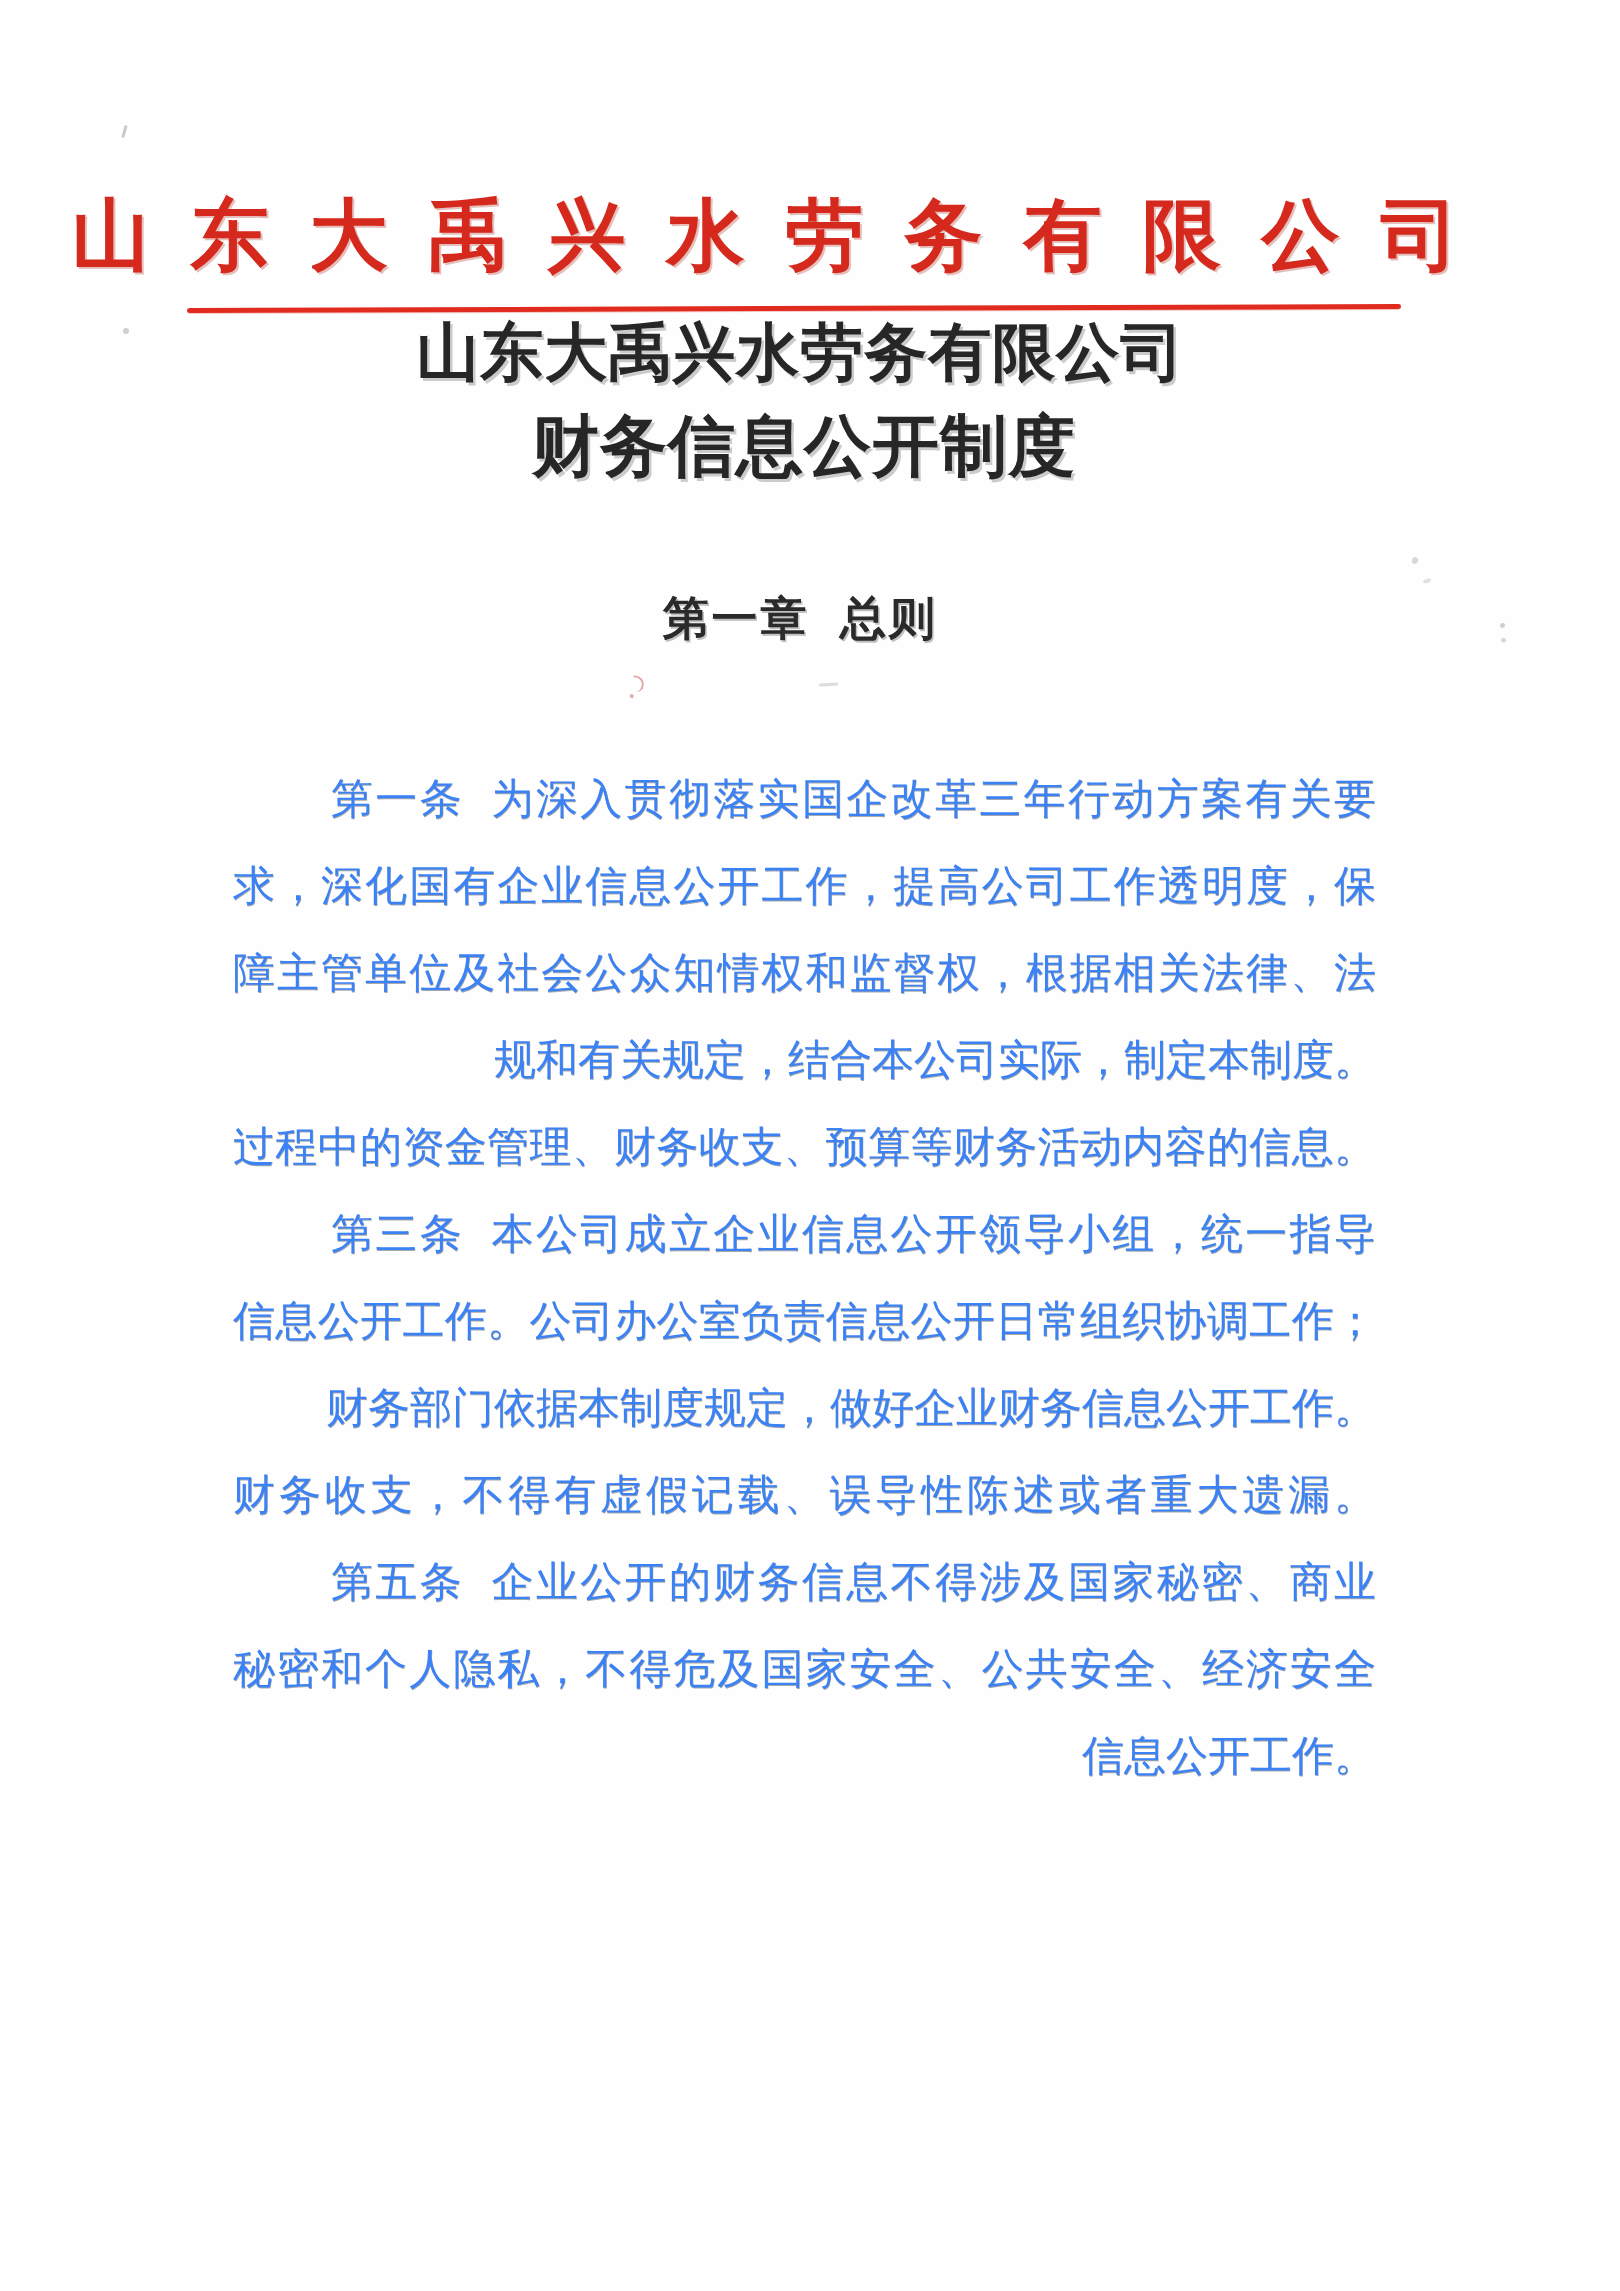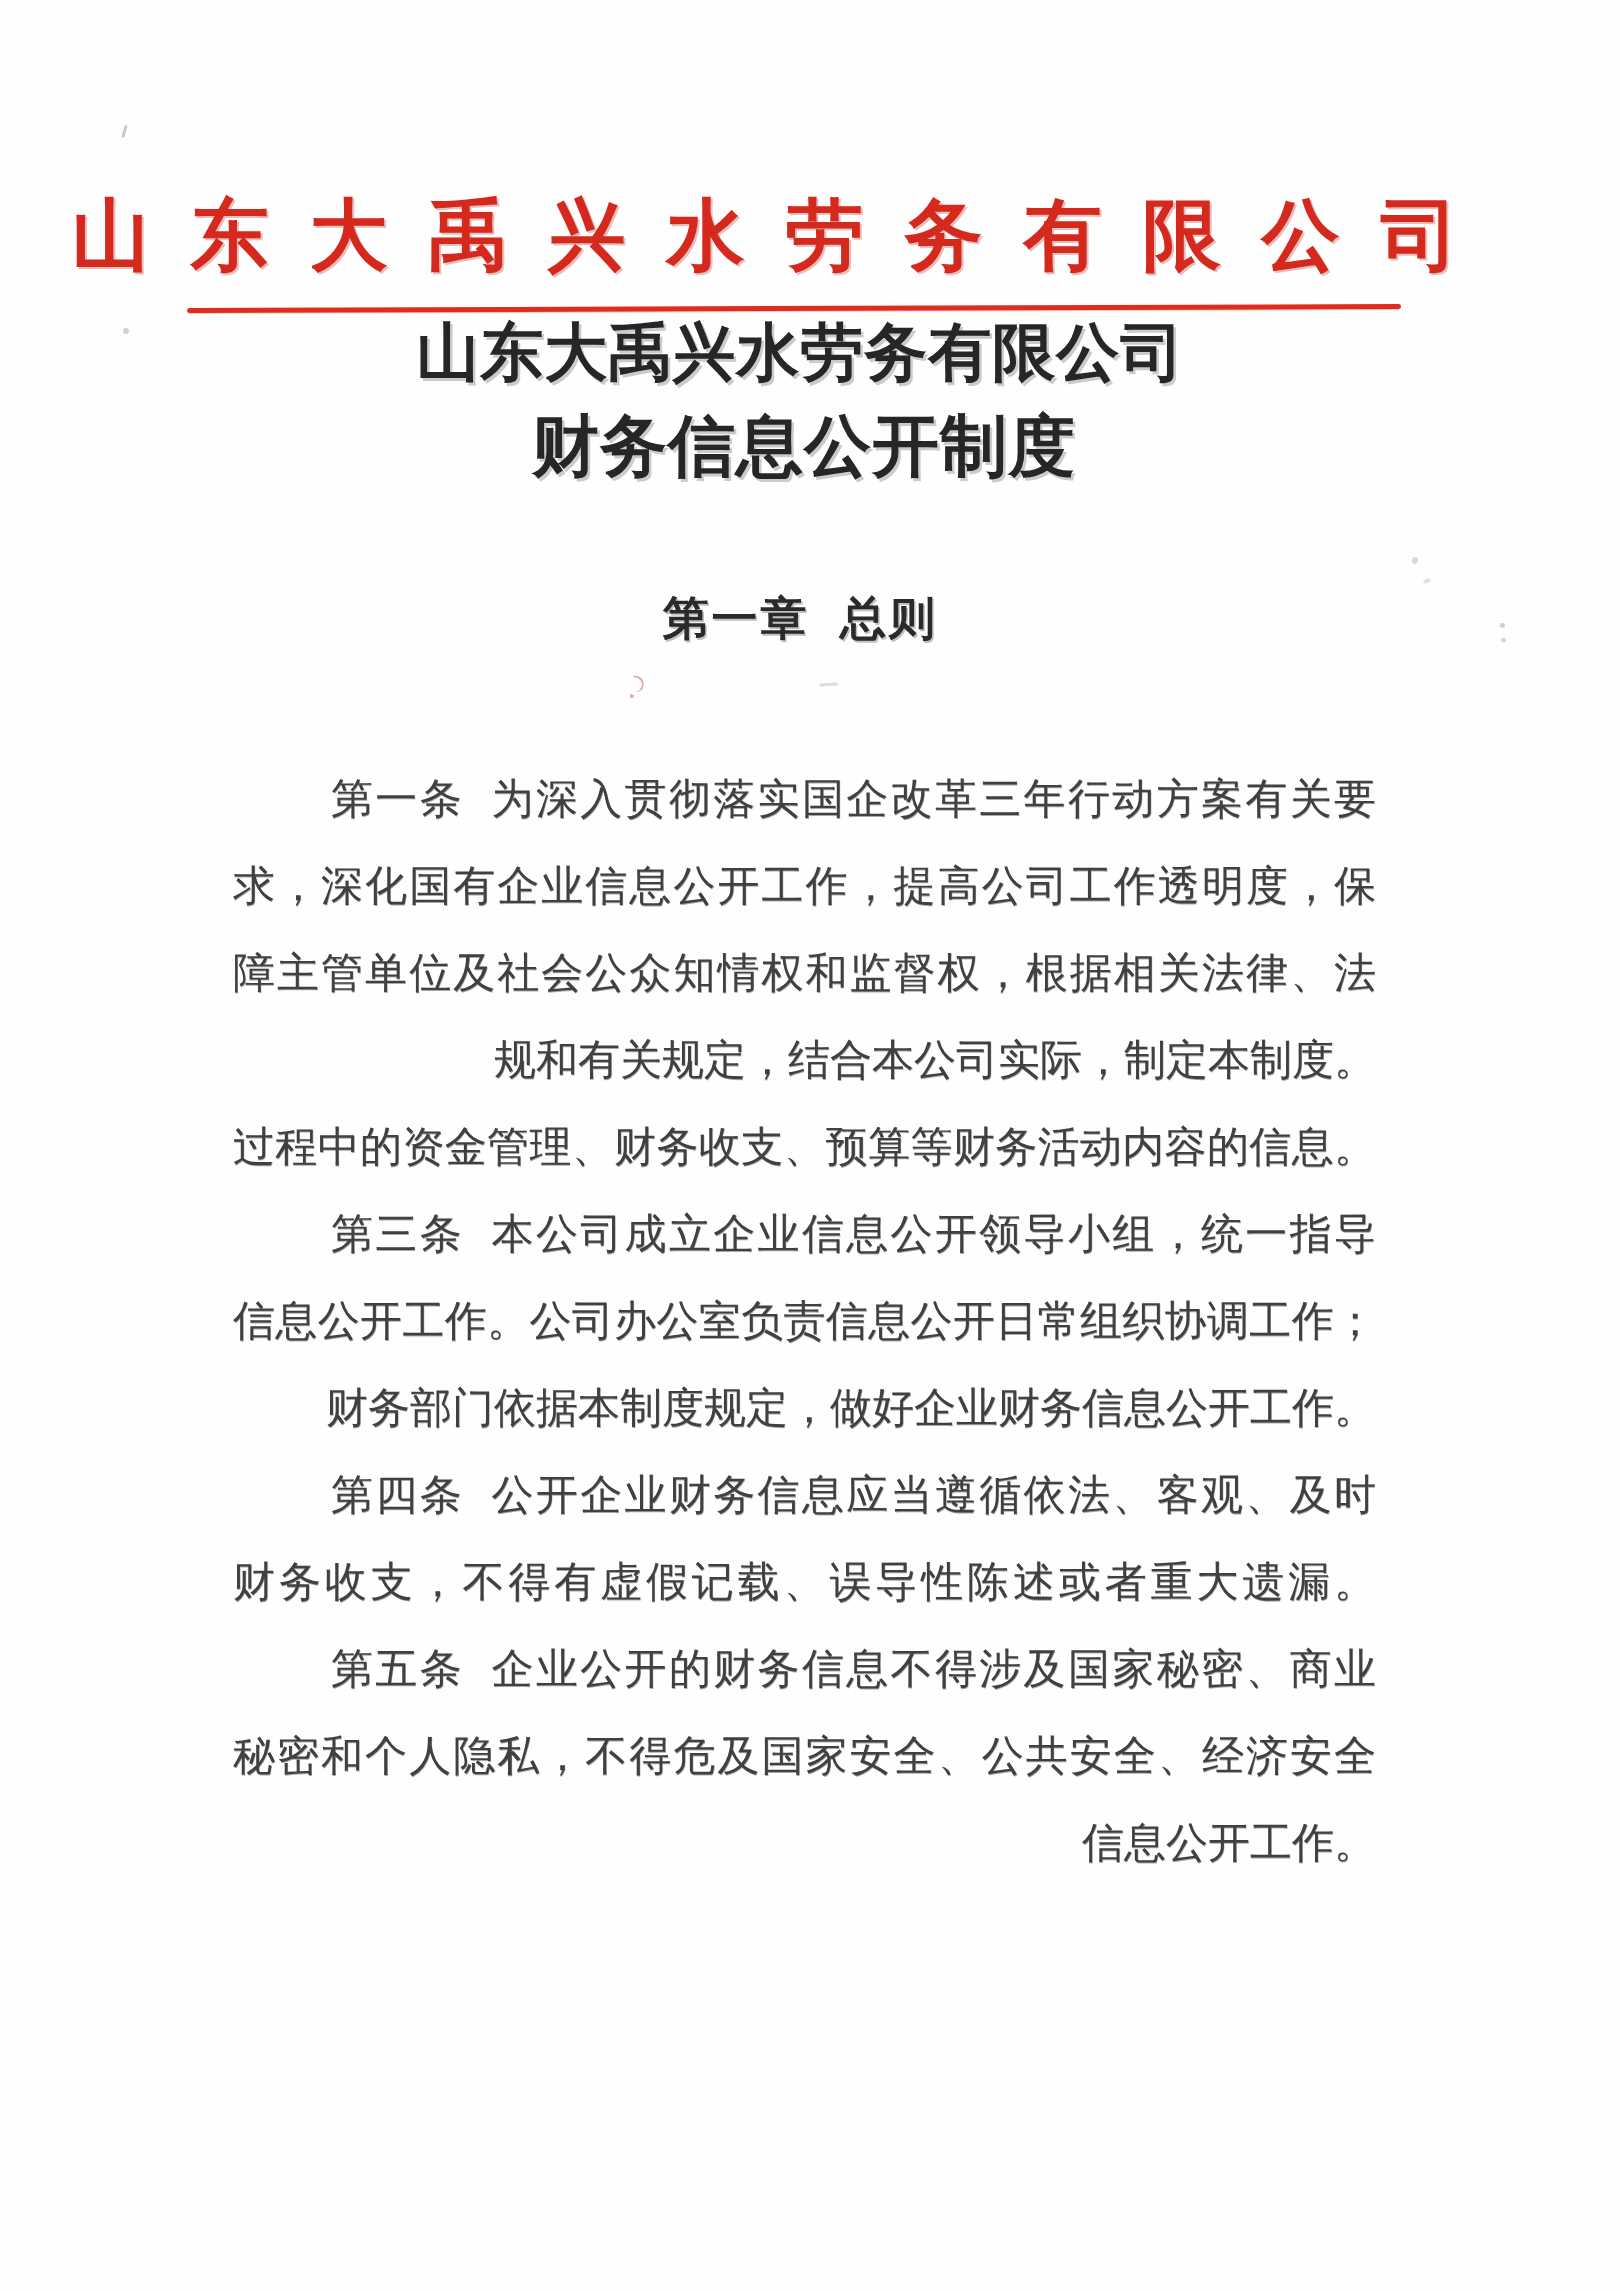--- a/index.html
+++ b/index.html
@@ -94,21 +94,21 @@
     text-shadow: 1.5px 1.5px 0 rgba(100, 100, 100, 0.4);
     white-space: nowrap;
   }
 
   
   .doc-body {
     position: absolute;
     top: 759px;
     left: 233px;
     width: 1143px;
-    color: #404040;
+    color: #3b82f6;
     font-size: 42px;
     text-shadow: 0.5px 0.7px 0 rgba(40, 40, 40, 0.40);
   }
   .body-line {
     height: 87px;
     line-height: 87px;
     text-align: right;
     white-space: nowrap;
   }
   .body-line.fill {
@@ -180,21 +180,20 @@
 
   <div class="doc-body">
     <div class="body-line indent fill">第一条 为深入贯彻落实国企改革三年行动方案有关要</div>
     <div class="body-line fill">求，深化国有企业信息公开工作，提高公司工作透明度，保</div>
     <div class="body-line fill">障主管单位及社会公众知情权和监督权，根据相关法律、法</div>
     <div class="body-line">规和有关规定，结合本公司实际，制定本制度。</div>
     <div class="body-line fill">过程中的资金管理、财务收支、预算等财务活动内容的信息。</div>
     <div class="body-line indent fill">第三条 本公司成立企业信息公开领导小组，统一指导</div>
     <div class="body-line fill">信息公开工作。公司办公室负责信息公开日常组织协调工作；</div>
     <div class="body-line">财务部门依据本制度规定，做好企业财务信息公开工作。</div>
-    <div class="body-line indent fill">第四条 公开企业财务信息应当遵循依法、客观、及时</div>
     <div class="body-line fill">财务收支，不得有虚假记载、误导性陈述或者重大遗漏。</div>
     <div class="body-line indent fill">第五条 企业公开的财务信息不得涉及国家秘密、商业</div>
     <div class="body-line fill">秘密和个人隐私，不得危及国家安全、公共安全、经济安全</div>
     <div class="body-line">信息公开工作。</div>
   </div>
 
   <div class="artifact a-tick"></div>
   <div class="artifact a-dot-left"></div>
   <div class="artifact a-red-curl"></div>
   <div class="artifact a-gray-dash"></div>

